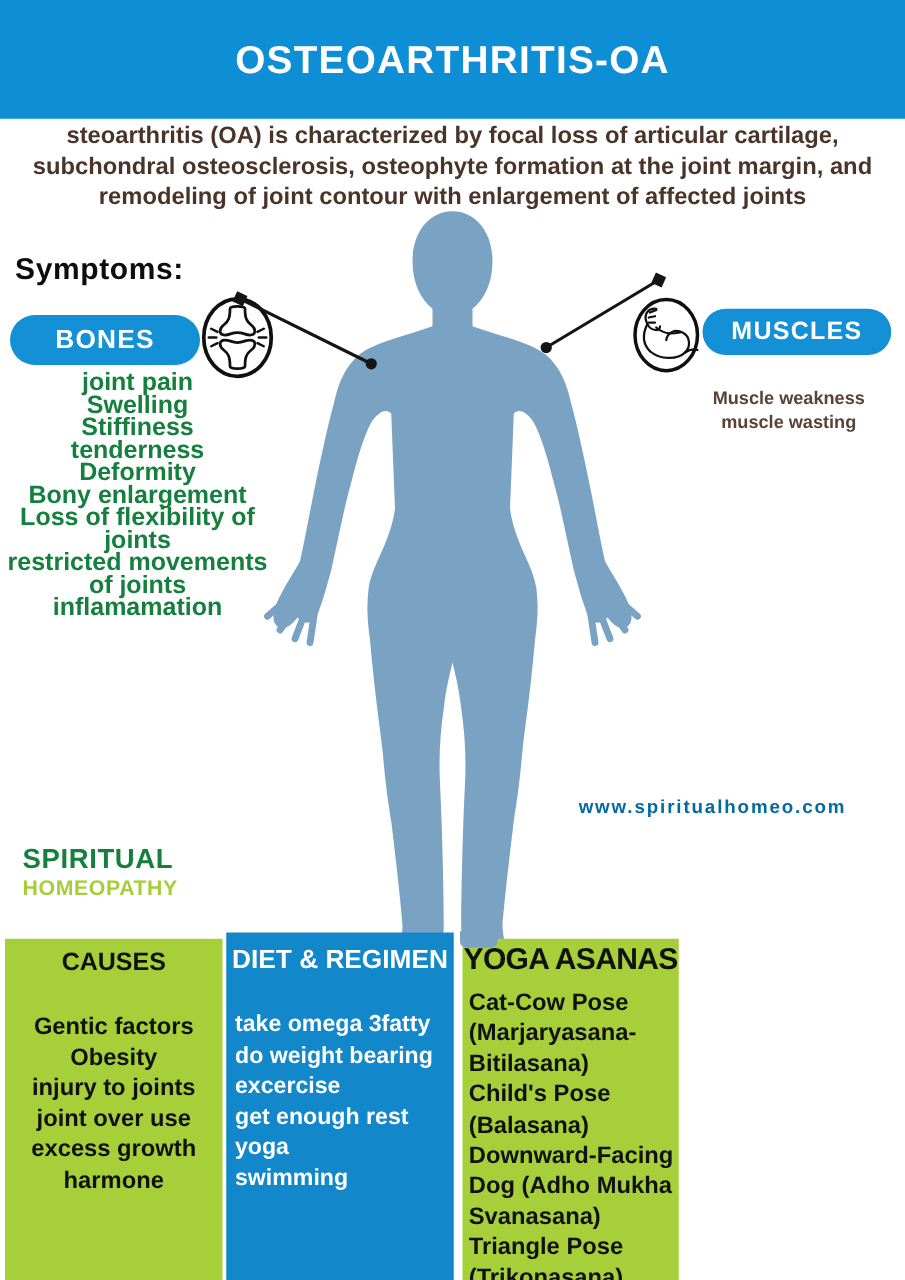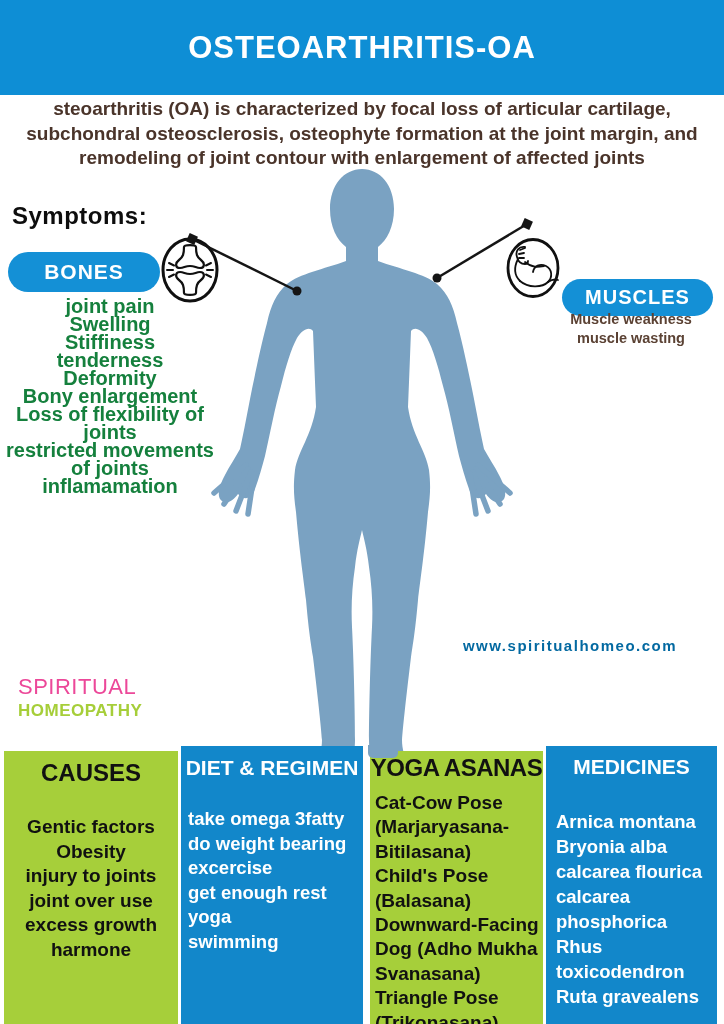--- a/index.html
+++ b/index.html
@@ -25,21 +25,21 @@
   .symptoms-heading{
     position:absolute; left:12px; top:202px;
     font-size:24px; font-weight:bold; color:#0d0d0d; letter-spacing:0.5px;
   }
   .pill{
     position:absolute; background:#1490d6; color:#ffffff; font-weight:bold;
     display:flex; align-items:center; justify-content:center; border-radius:22px;
     letter-spacing:1px;
   }
   .bones-pill{ left:8px; top:252px; width:152px; height:40px; font-size:21px; }
-  .muscles-pill{ left:562px; top:247px; width:151px; height:37px; font-size:20px;margin-top:32px; }
+  .muscles-pill{ left:562px; top:247px; width:151px; height:37px; font-size:20px; }
   .joint-icon-box{ position:absolute; left:160px; top:236px; }
   .muscle-icon-box{ position:absolute; left:506px; top:237px; }
   .connectors{ position:absolute; left:0; top:0; pointer-events:none; z-index:4; }
   .bones-list{
     position:absolute; left:2px; top:297px; width:216px; text-align:center;
     color:#15803d; font-size:20px; font-weight:bold; line-height:18px;
   }
   .muscles-list{
     position:absolute; left:551px; top:310px; width:160px; text-align:center;
     color:#5b4234; font-size:14.5px; font-weight:bold; line-height:19px;
@@ -49,32 +49,32 @@
   .foot-overlap{
     position:absolute; left:368px; top:745px; width:30px; height:13px;
     background:#7aa2c2; border-radius:0 0 5px 5px; z-index:6;
   }
   
   .watermark{
     position:absolute; left:440px; top:637px; width:260px; text-align:center;
     color:#0369a1; font-size:15px; font-weight:bold; letter-spacing:1.5px; z-index:2;
   }
   .logo{ position:absolute; left:18px; top:676px; line-height:1; z-index:2; }
-  .logo-line1{ color:#ec4899; font-size:22px; font-weight:normal; letter-spacing:0.5px; }
+  .logo-line1{ color:#15803d; font-size:22px; font-weight:bold; letter-spacing:0.5px; }
   .logo-line2{ color:#a6ce39; font-size:17px; font-weight:bold; letter-spacing:0.5px; margin-top:4px; }
   
   .col{ position:absolute; z-index:5; }
   .col h2{ text-align:center; font-weight:bold; }
   .col-green{ background:#a6cf3a; top:751px; height:273px; color:#111111; }
   .col-blue{ background:#1287ca; top:746px; height:278px; color:#ffffff; }
   .col-causes{ left:4px; width:174px; }
   .col-diet{ left:181px; width:182px; }
   .col-yoga{ left:370px; width:173px; }
   .col-medicines{ left:546px; width:171px; }
-  .col-causes h2{ font-size:24px; color:#111111; margin-top:8px; }
+  .col-causes h2{ font-size:20px; color:#111111; margin-top:8px; }
   .col-diet h2{ font-size:21px; color:#ffffff; margin-top:10px; }
   .col-yoga h2{ font-size:24px; color:#111111; margin-top:3px; letter-spacing:-0.5px; }
   .col-medicines h2{ font-size:21px; color:#ffffff; margin-top:9px; }
   .col-list{ font-weight:bold; }
   .col-causes .col-list{ margin-top:28px; text-align:center; font-size:19px; line-height:24.5px; }
   .col-diet .col-list{ margin-top:27px; text-align:left; padding-left:7px; font-size:18.5px; line-height:24.5px; }
   .col-yoga .col-list{ margin-top:9px; text-align:left; padding-left:5px; font-size:19px; line-height:24.4px; }
   .col-medicines .col-list{ margin-top:30px; text-align:left; padding-left:10px; font-size:18.5px; line-height:25px; }
 </style>
 </head>
@@ -242,29 +242,16 @@
         <div>Child's Pose</div>
         <div>(Balasana)</div>
         <div>Downward-Facing</div>
         <div>Dog (Adho Mukha</div>
         <div>Svanasana)</div>
         <div>Triangle Pose</div>
         <div>(Trikonasana)</div>
       </div>
   </section>
 
-  <section class="col col-blue col-medicines">
-    <h2>MEDICINES</h2>
-    <div class="col-list">
-        <div>Arnica montana</div>
-        <div>Bryonia alba</div>
-        <div>calcarea flourica</div>
-        <div>calcarea</div>
-        <div>phosphorica</div>
-        <div>Rhus</div>
-        <div>toxicodendron</div>
-        <div>Ruta gravealens</div>
-      </div>
-  </section>
 
   <div class="foot-overlap"></div>
 
 </div>
 
 </body></html>

